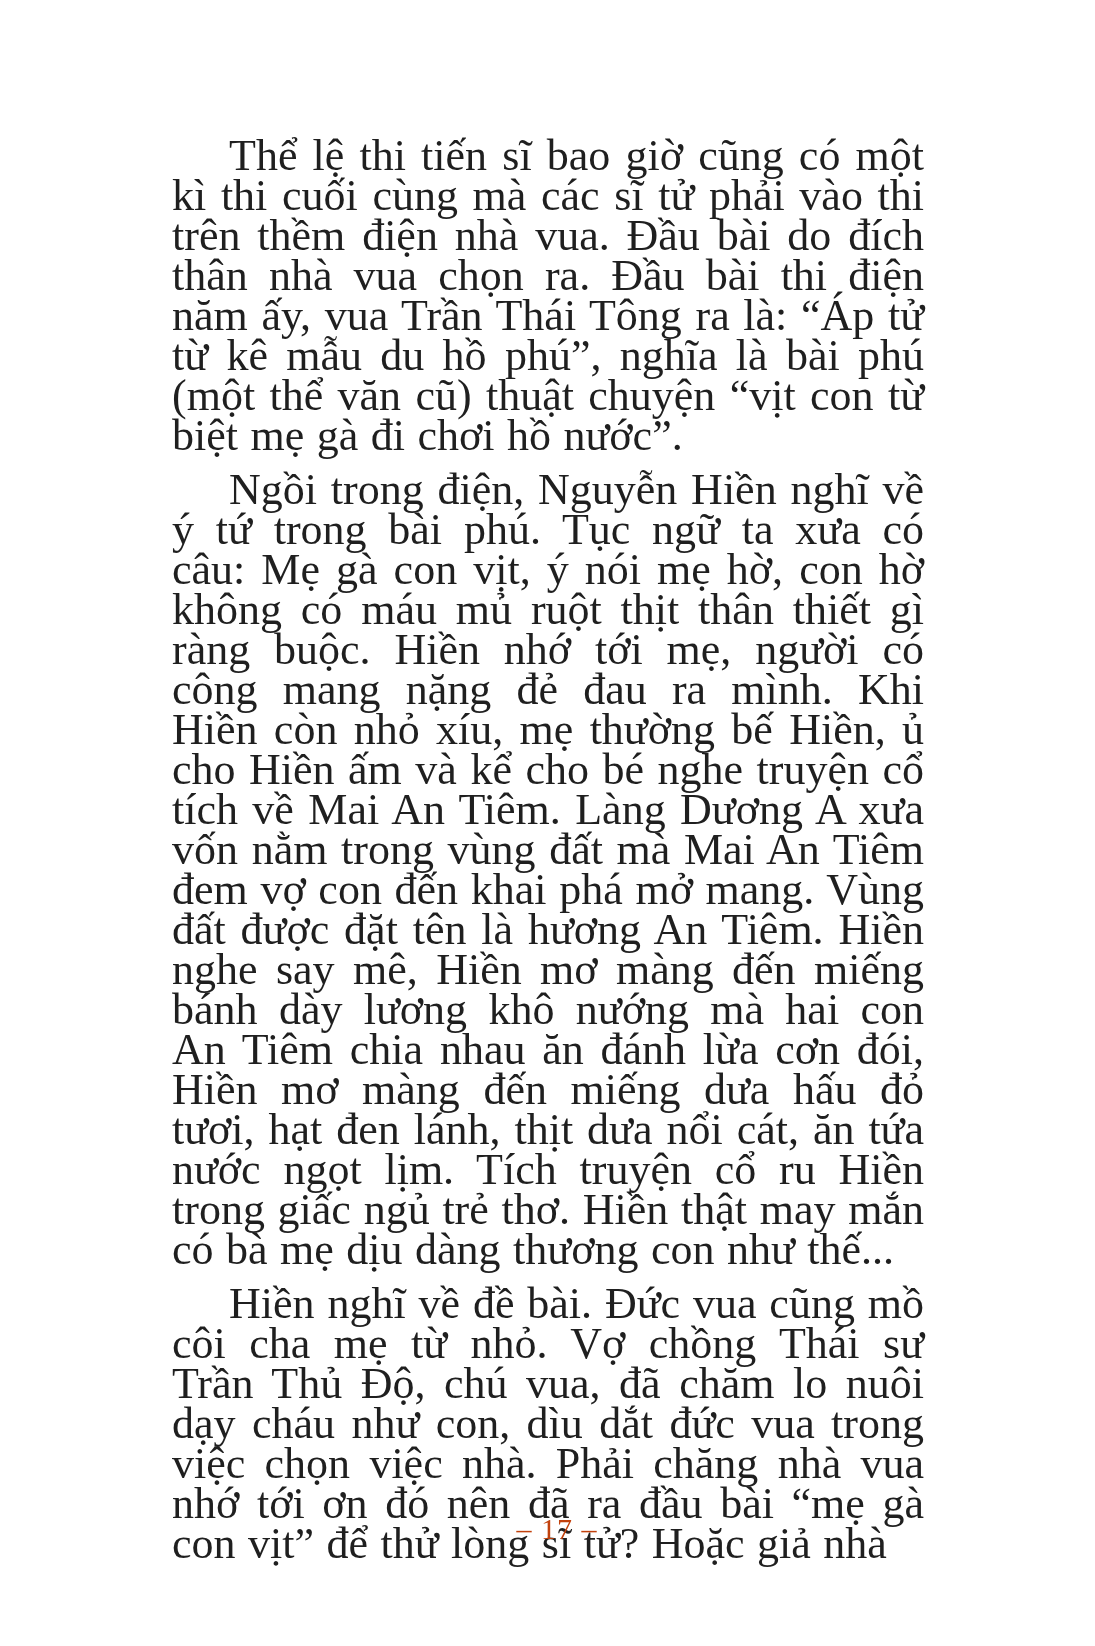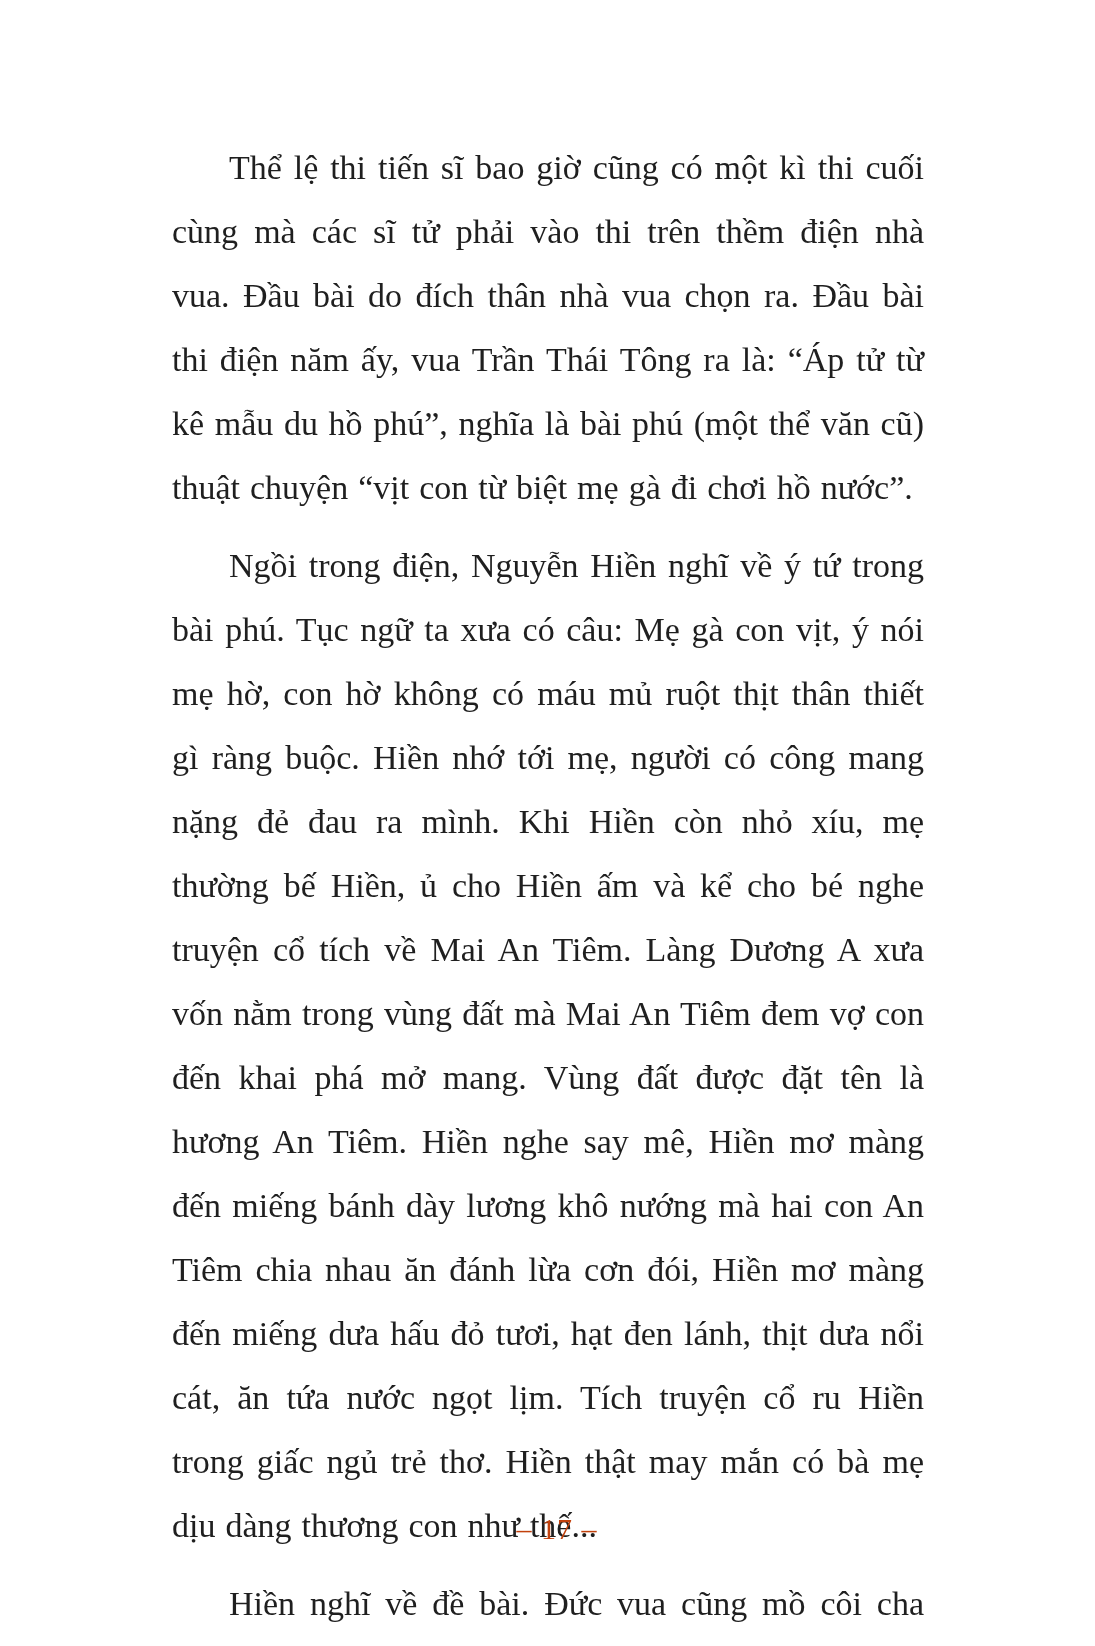--- a/index.html
+++ b/index.html
@@ -16,22 +16,22 @@
       padding: 136px 153px 0 172px;
       font-family: "Liberation Serif", "DejaVu Serif", serif;
       color: #1f1f1f;
       overflow: hidden;
     }
     .text-block {
       width: 770px;
     }
     .para {
       margin: 0 18px 14px 0;
-      font-size: 34px;
-      line-height: 64px;
+      font-size: 44px;
+      line-height: 40px;
       text-align: justify;
       text-indent: 57px;
       word-spacing: 1.5px;
     }
     .page-number {
       position: absolute;
       left: 172px;
       top: 1512px;
       width: 770px;
       text-align: center;

